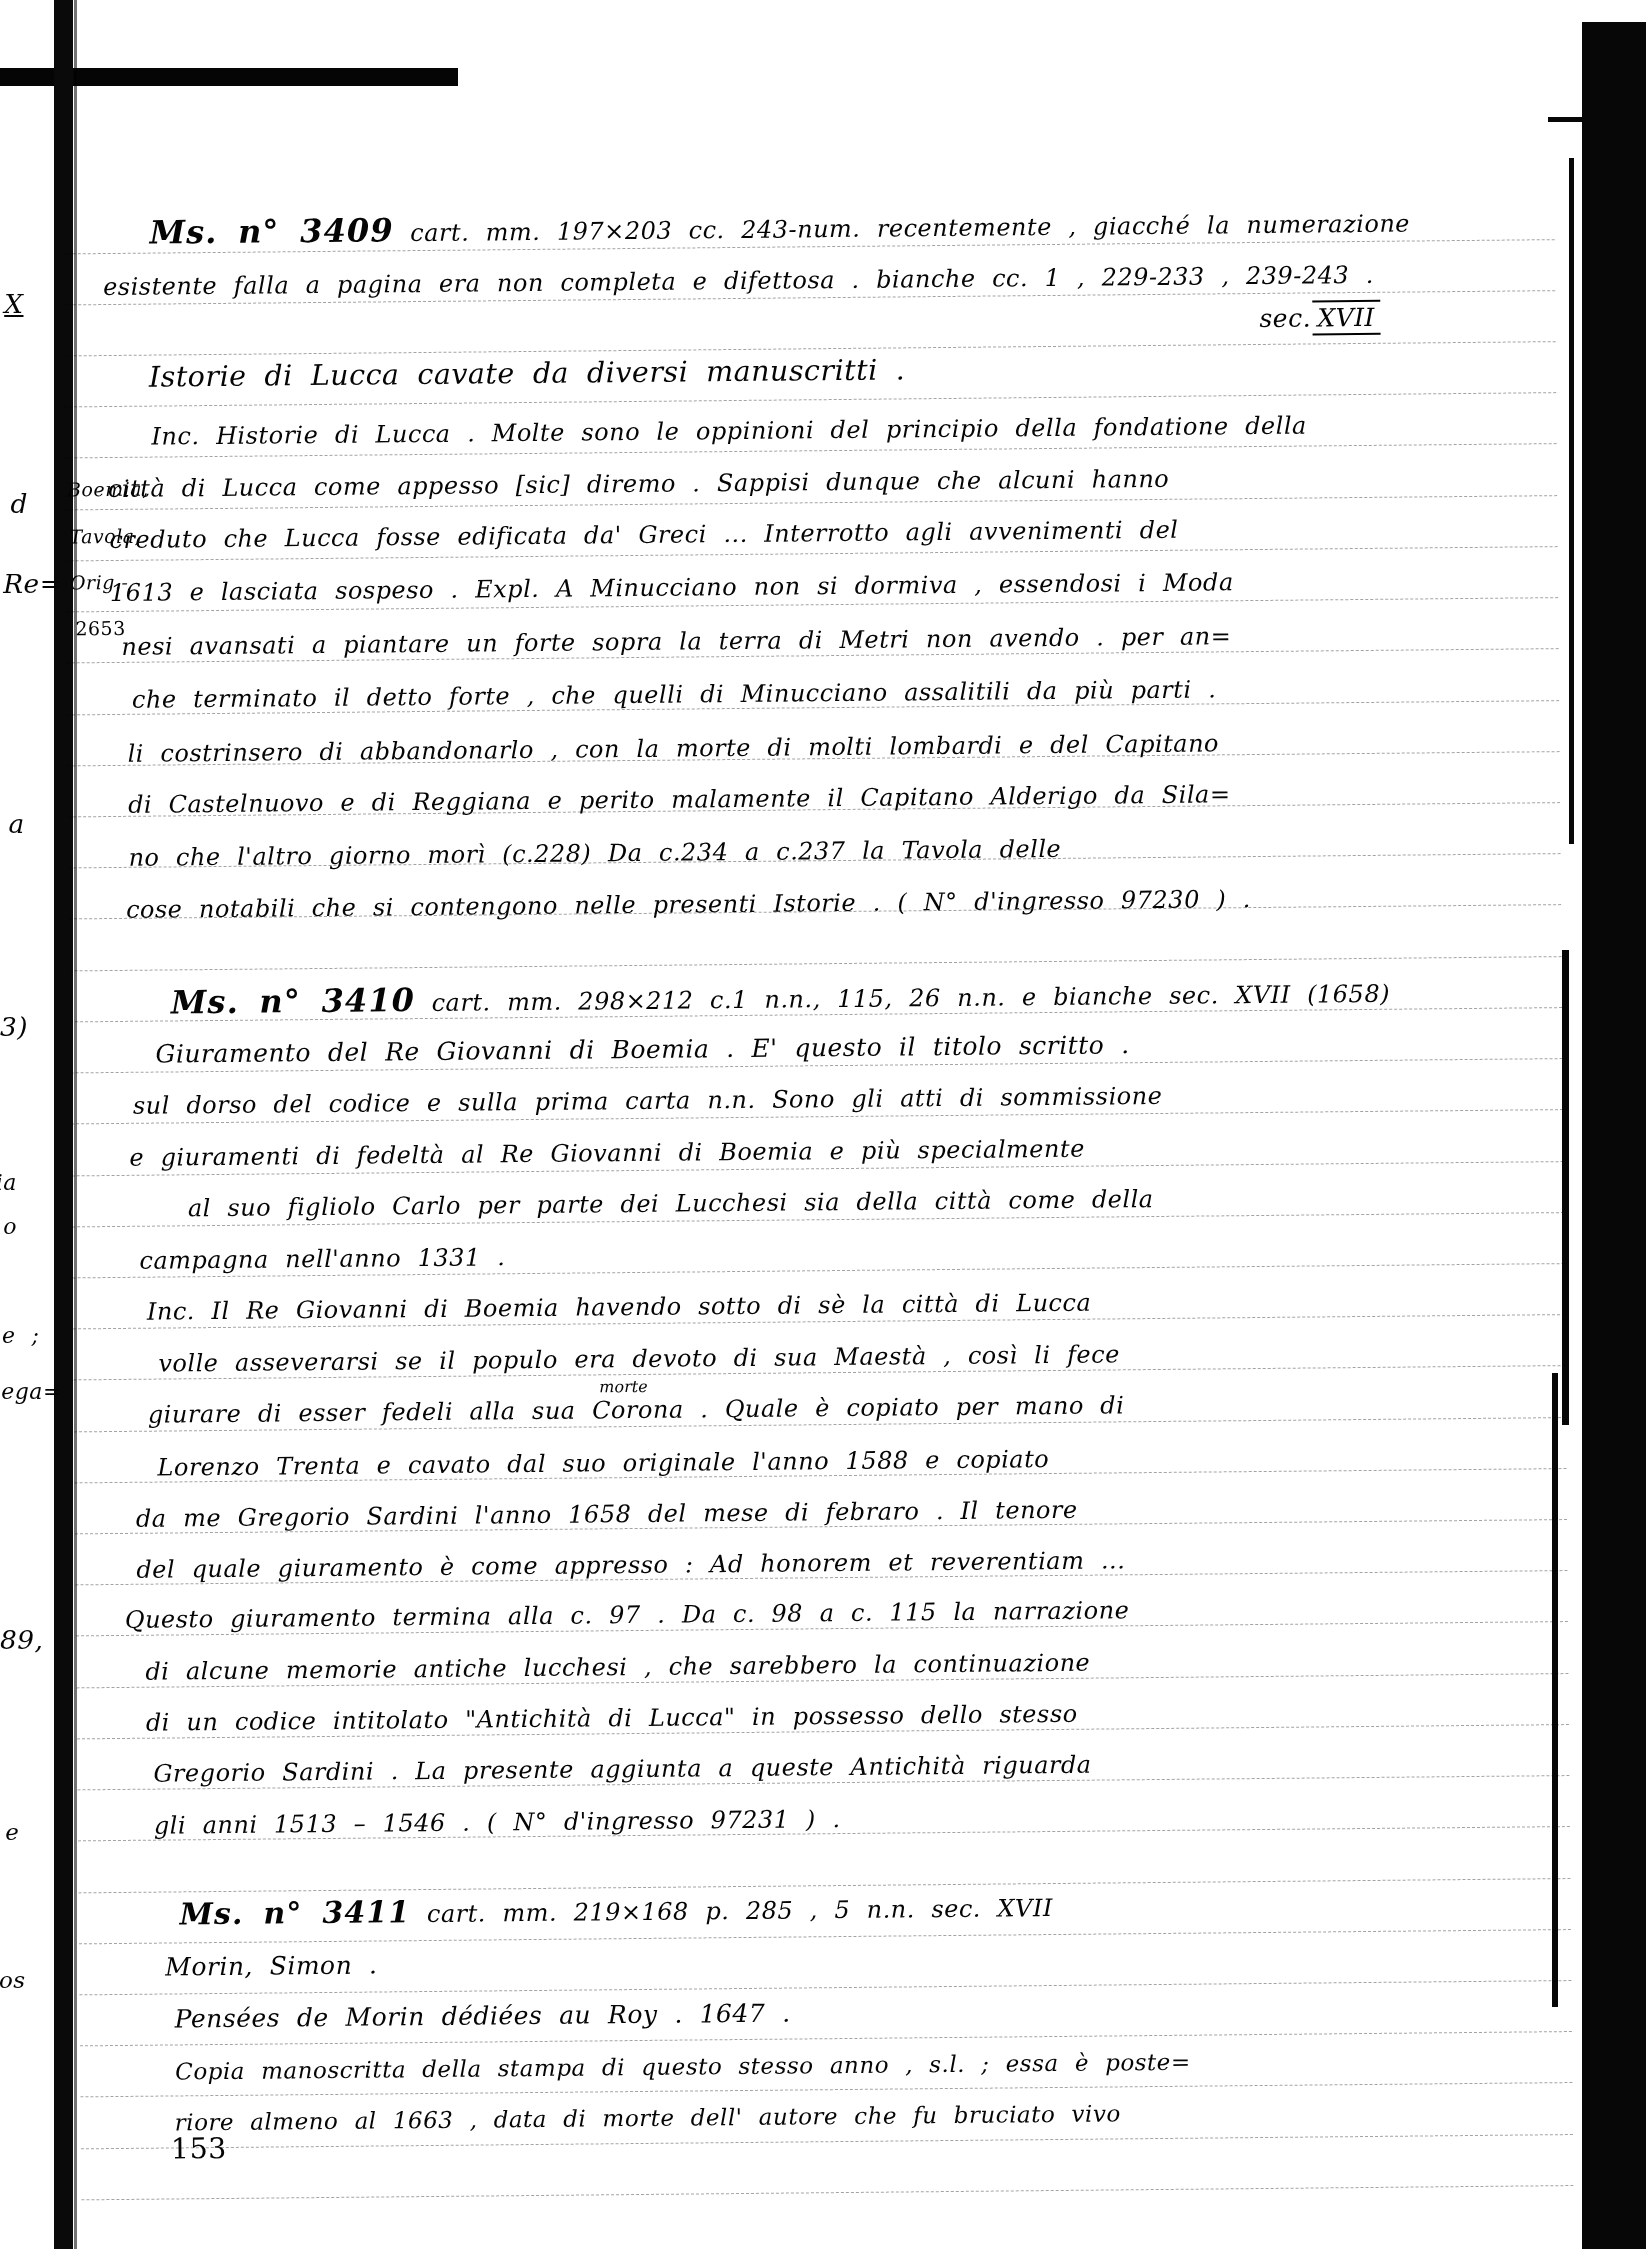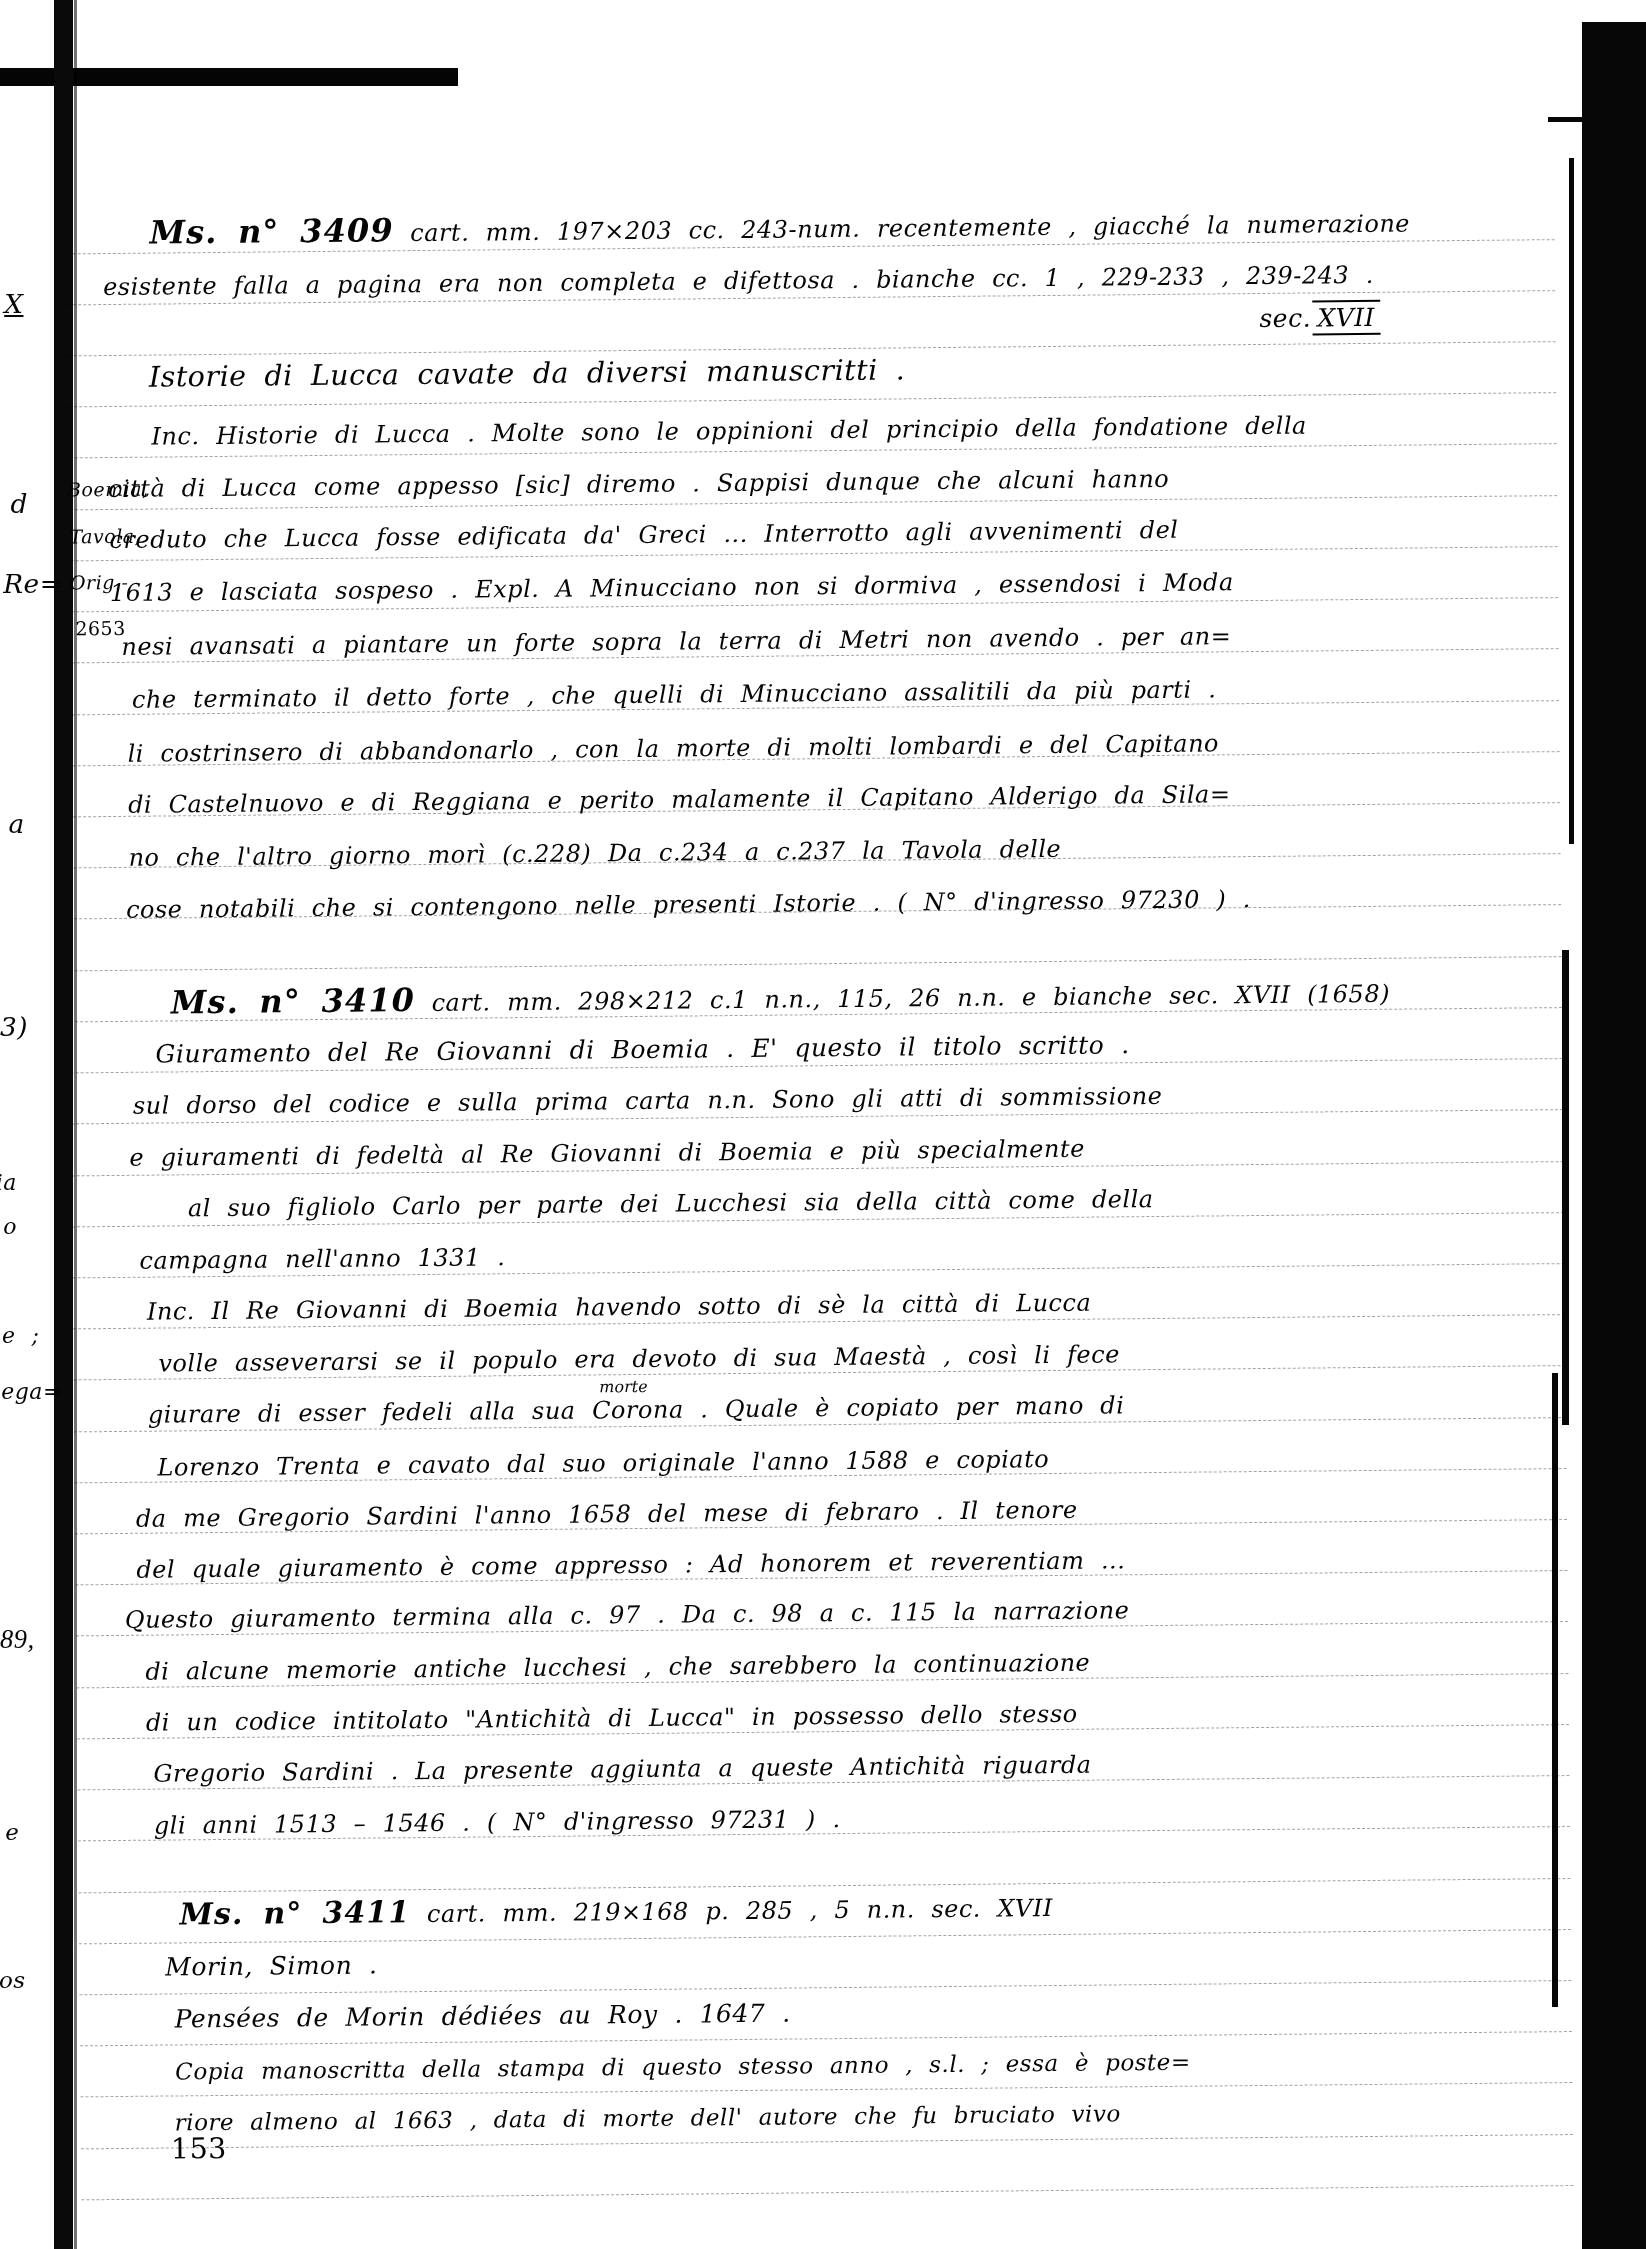--- a/index.html
+++ b/index.html
@@ -42,21 +42,21 @@
 
 <div class="t frag" style="top:288px;left:4.2px;text-decoration:underline;">X</div>
 <div class="t frag" style="top:488px;left:10.6px;">d</div>
 <div class="t frag" style="top:568px;left:3.2px;">Re=</div>
 <div class="t frag" style="top:808px;left:8.4px;">a</div>
 <div class="t frag" style="top:1011px;left:0px;">3)</div>
 <div class="t frag" style="top:1170px;left:-4.2px;font-size:22px;">ia</div>
 <div class="t frag" style="top:1214px;left:3.2px;font-size:22px;">o</div>
 <div class="t frag" style="top:1323px;left:2.1px;font-size:22px;">e ;</div>
 <div class="t frag" style="top:1379px;left:-6.3px;font-size:22px;">lega=</div>
-<div class="t frag" style="top:1624px;left:0px;font-family:Liberation Serif, serif;">89,</div>
+<div class="t frag" style="top:1624px;left:0px;">89,</div>
 <div class="t frag" style="top:1819px;left:5.3px;font-size:23px;">e</div>
 <div class="t frag" style="top:1967px;left:-1.1px;font-size:23px;">os</div>
 
 <div id="sheet">
   <div id="rules">
       <div class="rule" style="top: 247px;"></div>
       <div class="rule" style="top: 298px;"></div>
       <div class="rule" style="top: 349px;"></div>
       <div class="rule" style="top: 400px;"></div>
       <div class="rule" style="top: 451px;"></div>

